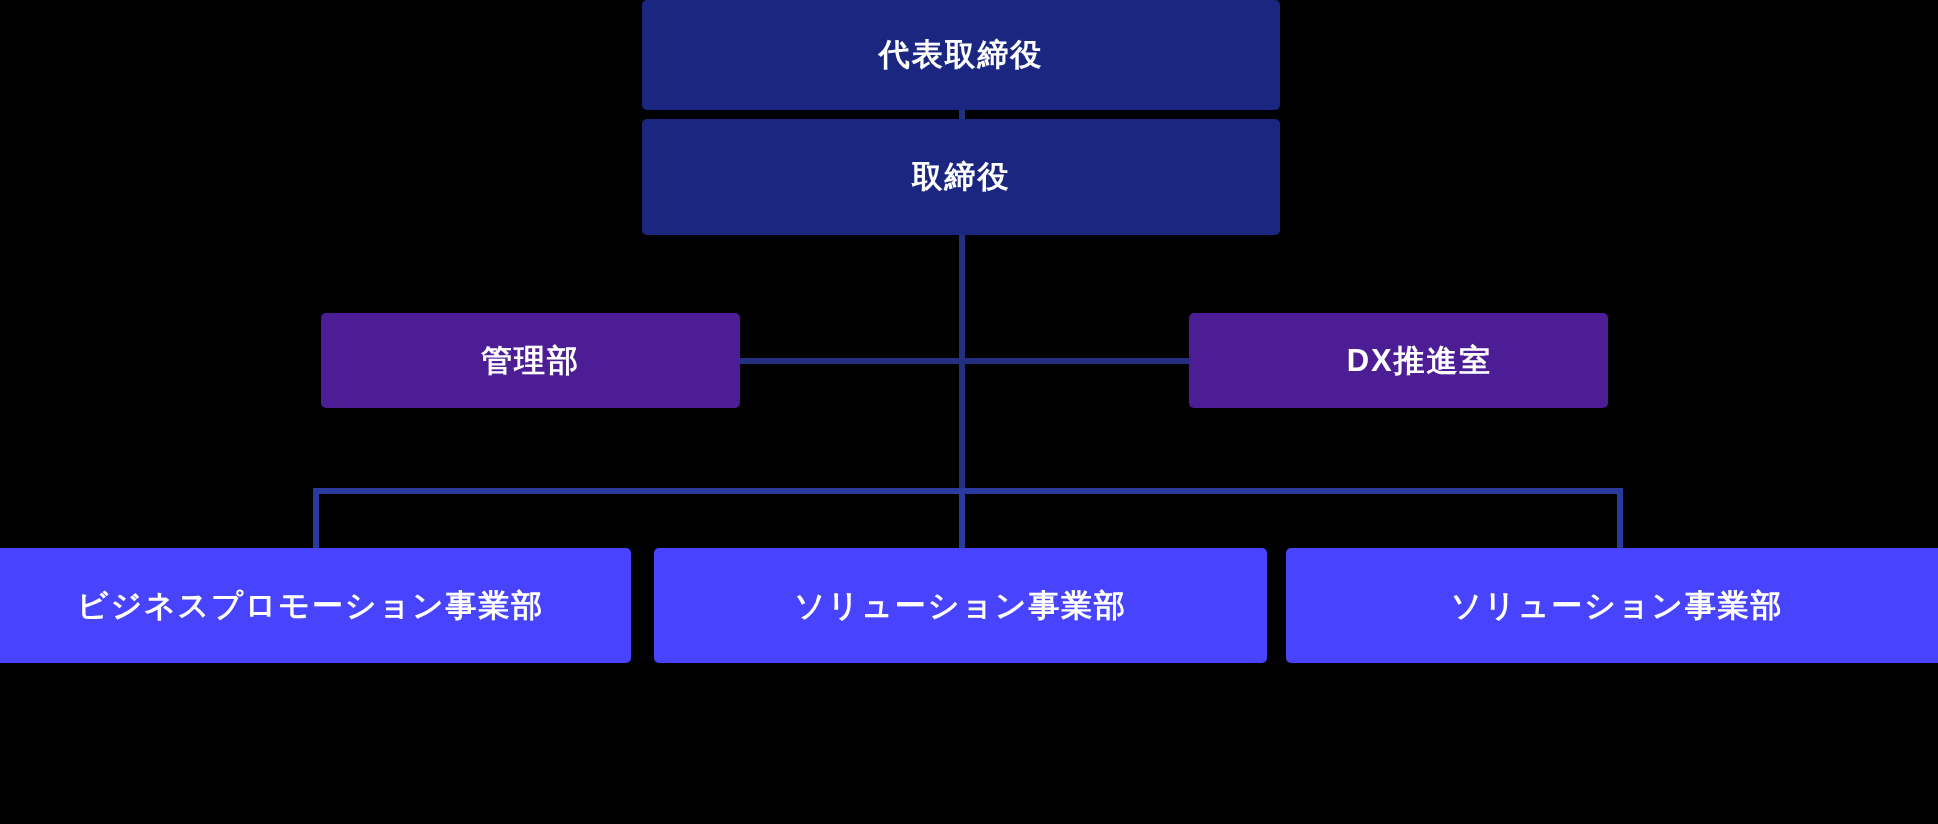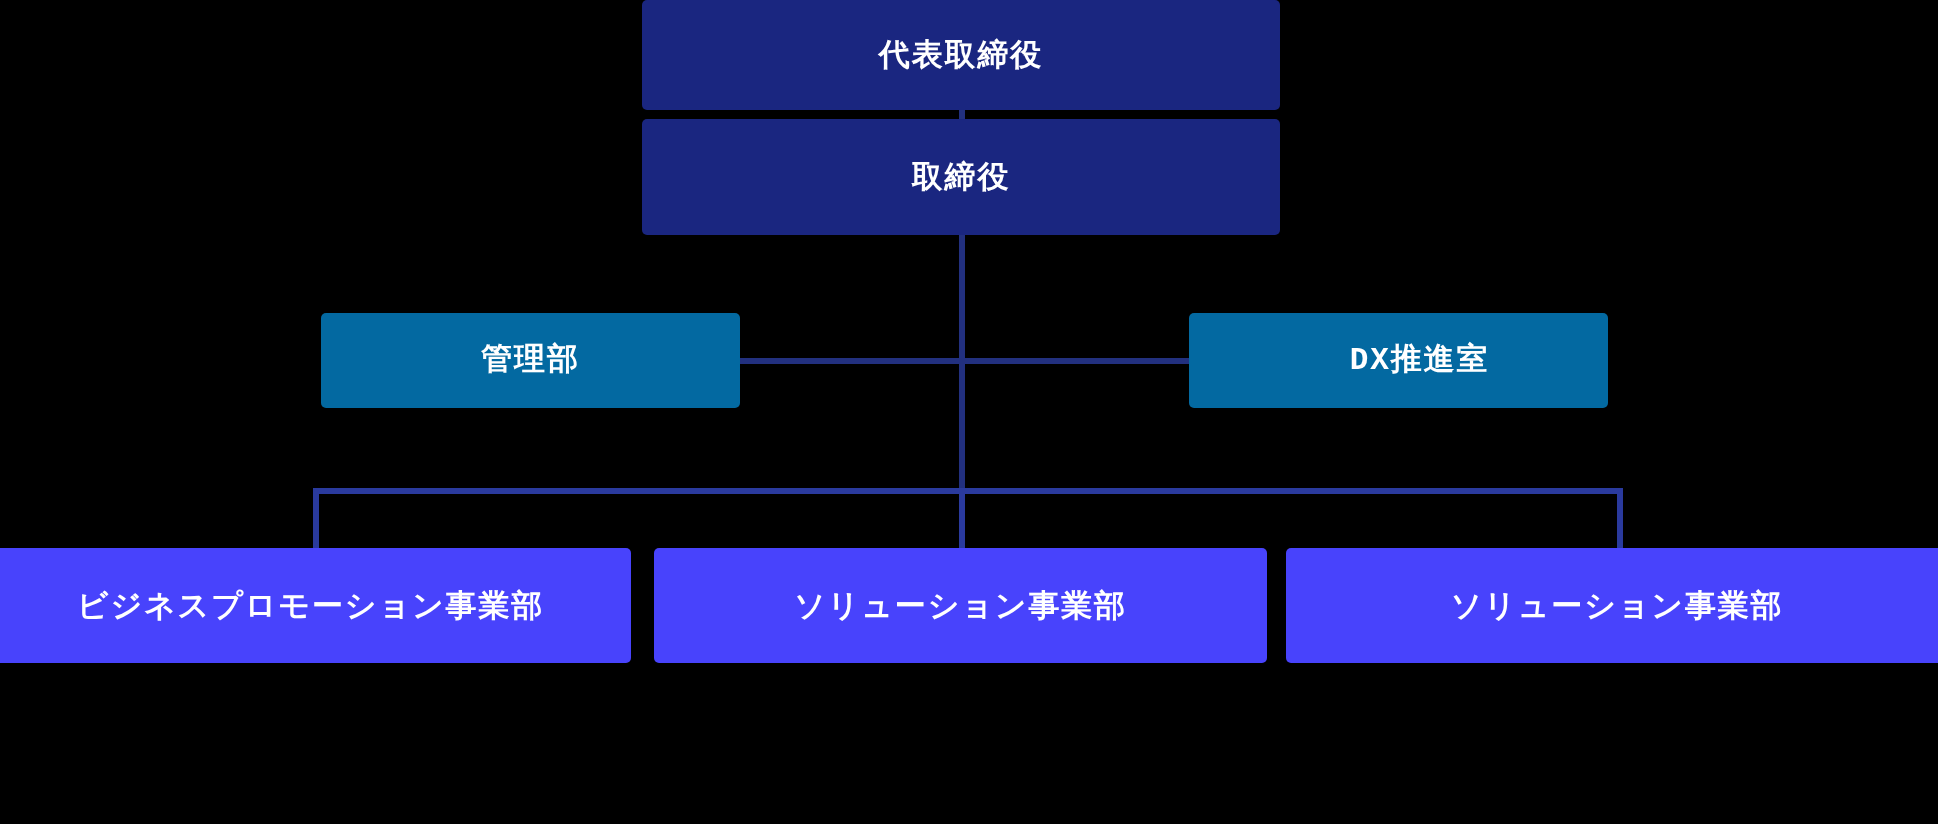--- a/index.html
+++ b/index.html
@@ -40,23 +40,22 @@
     letter-spacing: 0.06em;
     text-align: center;
     line-height: 1.2;
     z-index: 5;
   }
   .node-exec {
     background: #1a2680;
     font-size: 31px;
   }
   .node-dept {
-    background: #0369a1;
+    background: #4c1d95;
     font-size: 31px;
-    font-family: Liberation Mono, monospace;
   }
   .node-div {
     background: #4843fc;
     font-size: 31px;
   }
 </style>
 </head>
 <body>
 
 <div id="org-chart">

